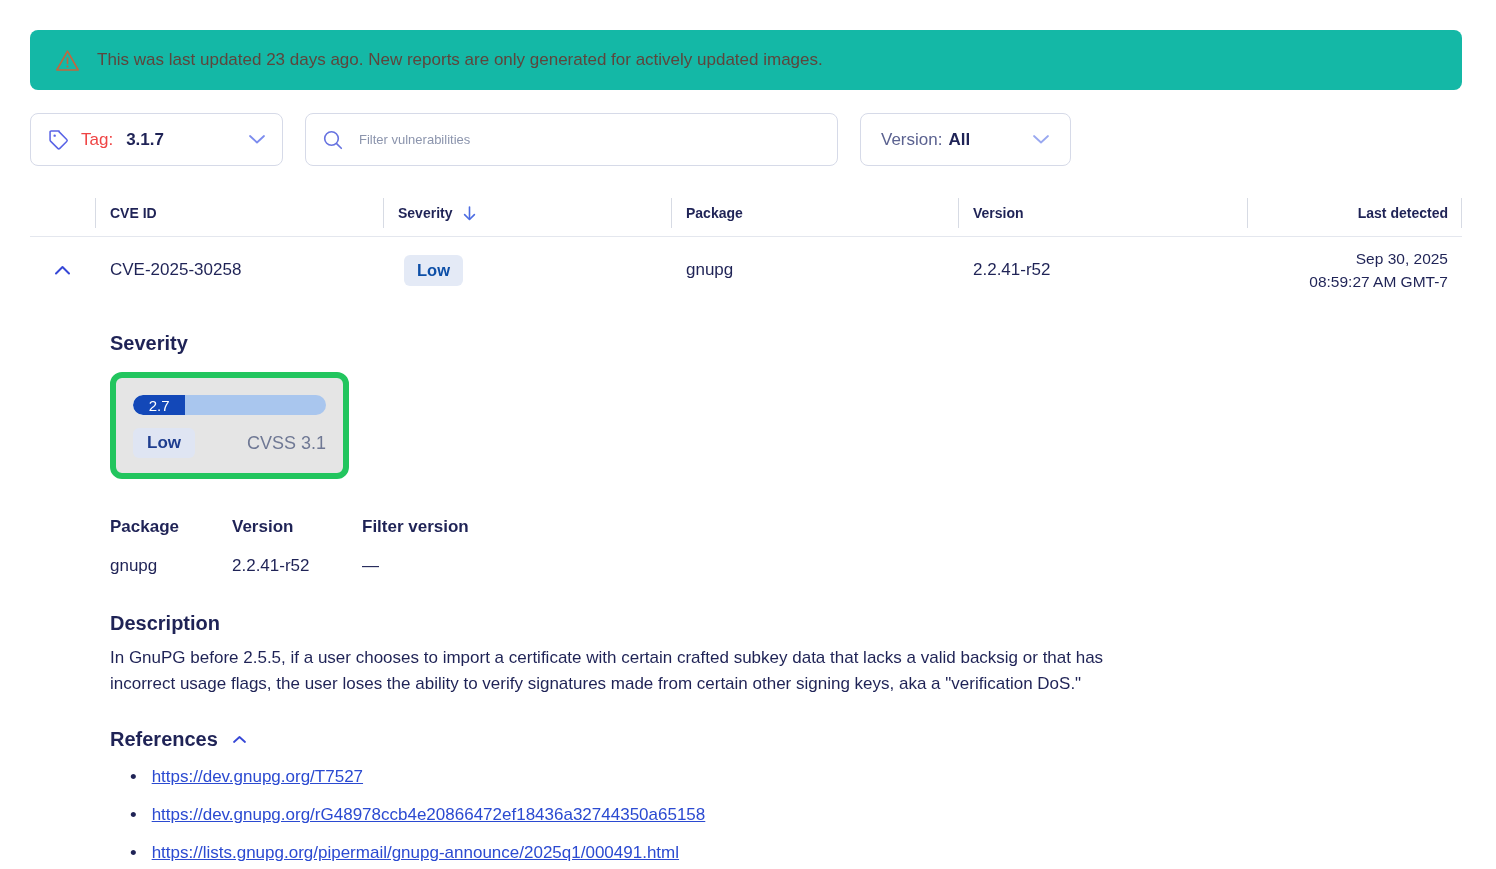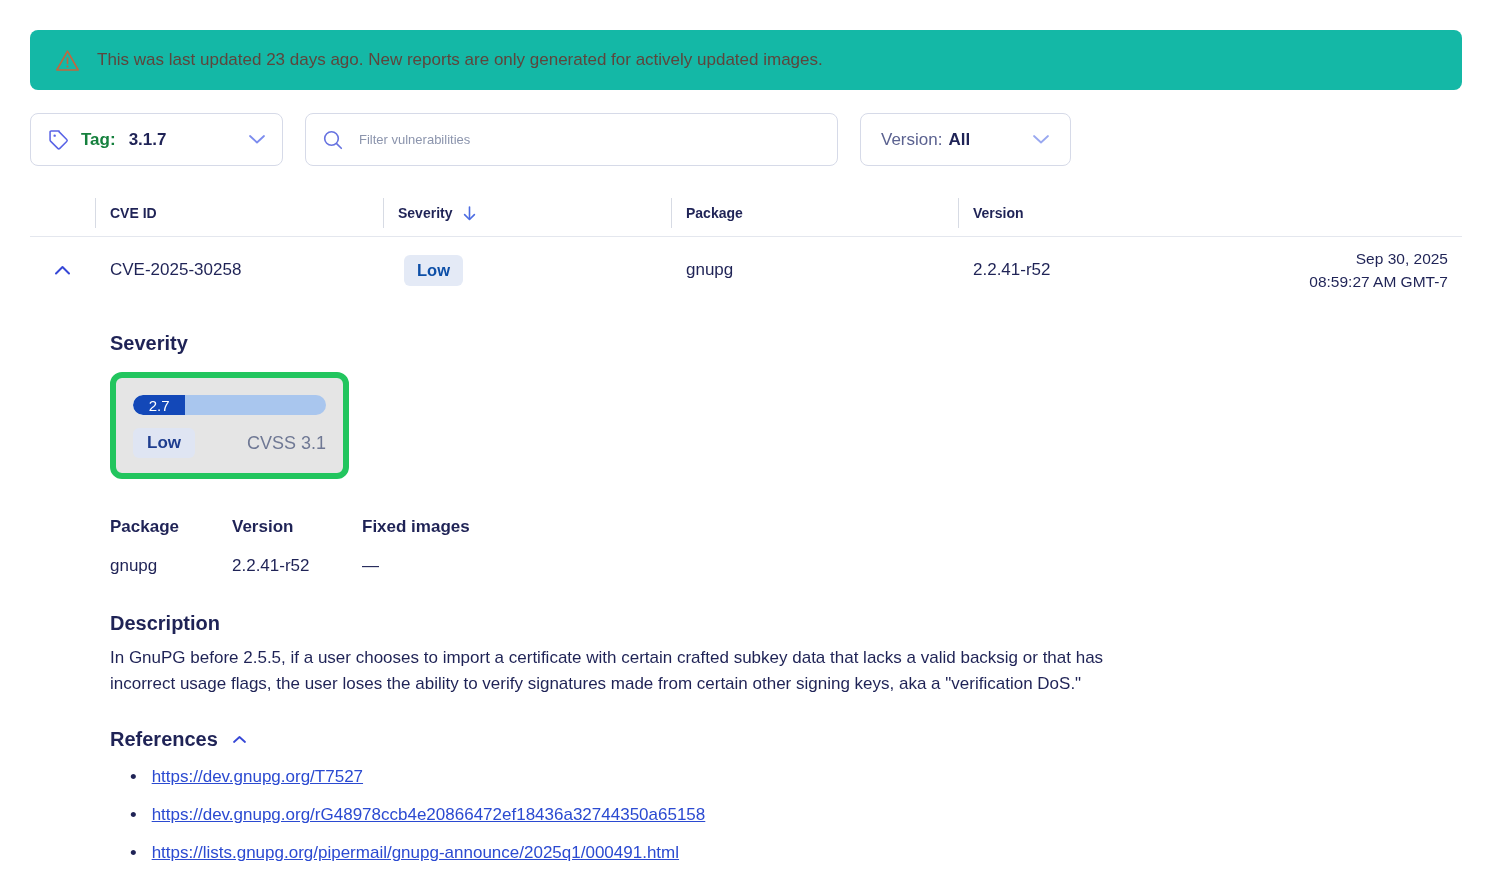--- a/index.html
+++ b/index.html
@@ -21,21 +21,21 @@
   }
   .banner svg { flex: 0 0 auto; }
 
   
   .filters { margin-top: 23px; display: flex; gap: 22px; }
   .control {
     height: 53px; border: 1px solid #d6dae8; border-radius: 8px;
     background: #fff; display: flex; align-items: center; font-size: 17px;
   }
   .tag-control { width: 253px; padding: 0 16px; gap: 11px; cursor: pointer; }
-  .tag-label { color: #15803d; font-weight: bold; }
+  .tag-label { color: #ef4444; }
   .tag-value { font-weight: bold; color: #1f2356; margin-left: 2px; }
   .control .chev { margin-left: auto; }
   .search-control { width: 533px; padding: 0 16px; gap: 13px; }
   .search-control input {
     border: none; outline: none; flex: 1; font-size: 13px;
     font-family: "Liberation Sans", sans-serif; color: #1f2356; background: transparent;
   }
   .search-control input::placeholder { color: #8c95ad; opacity: 1; }
   .severity-control { width: 211px; padding: 0 20px; gap: 6px; cursor: pointer; }
   .severity-label { color: #5b6290; }
@@ -173,20 +173,23 @@
       <svg width="15" height="17" viewBox="0 0 15 17" fill="none">
         <line x1="7.5" y1="2" x2="7.5" y2="14" stroke="#4c6ce2" stroke-width="1.6" stroke-linecap="round"></line>
         <polyline points="2.6,9.6 7.5,14.5 12.4,9.6" stroke="#4c6ce2" stroke-width="1.6" stroke-linecap="round" stroke-linejoin="round"></polyline>
       </svg>
     </div>
     <div class="th">
       <span>Package</span>
     </div>
     <div class="th">
       <span>Version</span>
+    </div>
+    <div class="th th-last">
+      <span>Last detected</span>
     </div>
   </div>
 
   <div class="trow grid-cols">
     <div class="td td-expand">
       <button class="expand-btn">
         <svg width="17" height="11" viewBox="0 0 17 11" fill="none">
           <polyline points="2,8.5 8.5,2 15,8.5" stroke="#3647d6" stroke-width="2" stroke-linecap="round" stroke-linejoin="round"></polyline>
         </svg>
       </button>
@@ -215,21 +218,21 @@
       </div>
       <div class="cvss-foot">
         <span class="badge-low2">Low</span>
         <span class="cvss-version">CVSS 3.1</span>
       </div>
     </div>
 
     <div class="pkg-table">
       <div class="pkg-th">Package</div>
       <div class="pkg-th">Version</div>
-      <div class="pkg-th">Fixed images</div>
+      <div class="pkg-th">Filter version</div>
       <div class="pkg-td">gnupg</div>
       <div class="pkg-td">2.2.41-r52</div>
       <div class="pkg-td">—</div>
     </div>
 
     <h3 class="section-heading desc-heading">Description</h3>
     <p class="desc-text">In GnuPG before 2.5.5, if a user chooses to import a certificate with certain crafted subkey data that lacks a valid backsig or that has incorrect usage flags, the user loses the ability to verify signatures made from certain other signing keys, aka a "verification DoS."</p>
 
     <div class="refs-heading-row">
       <h3 class="section-heading">References</h3>

